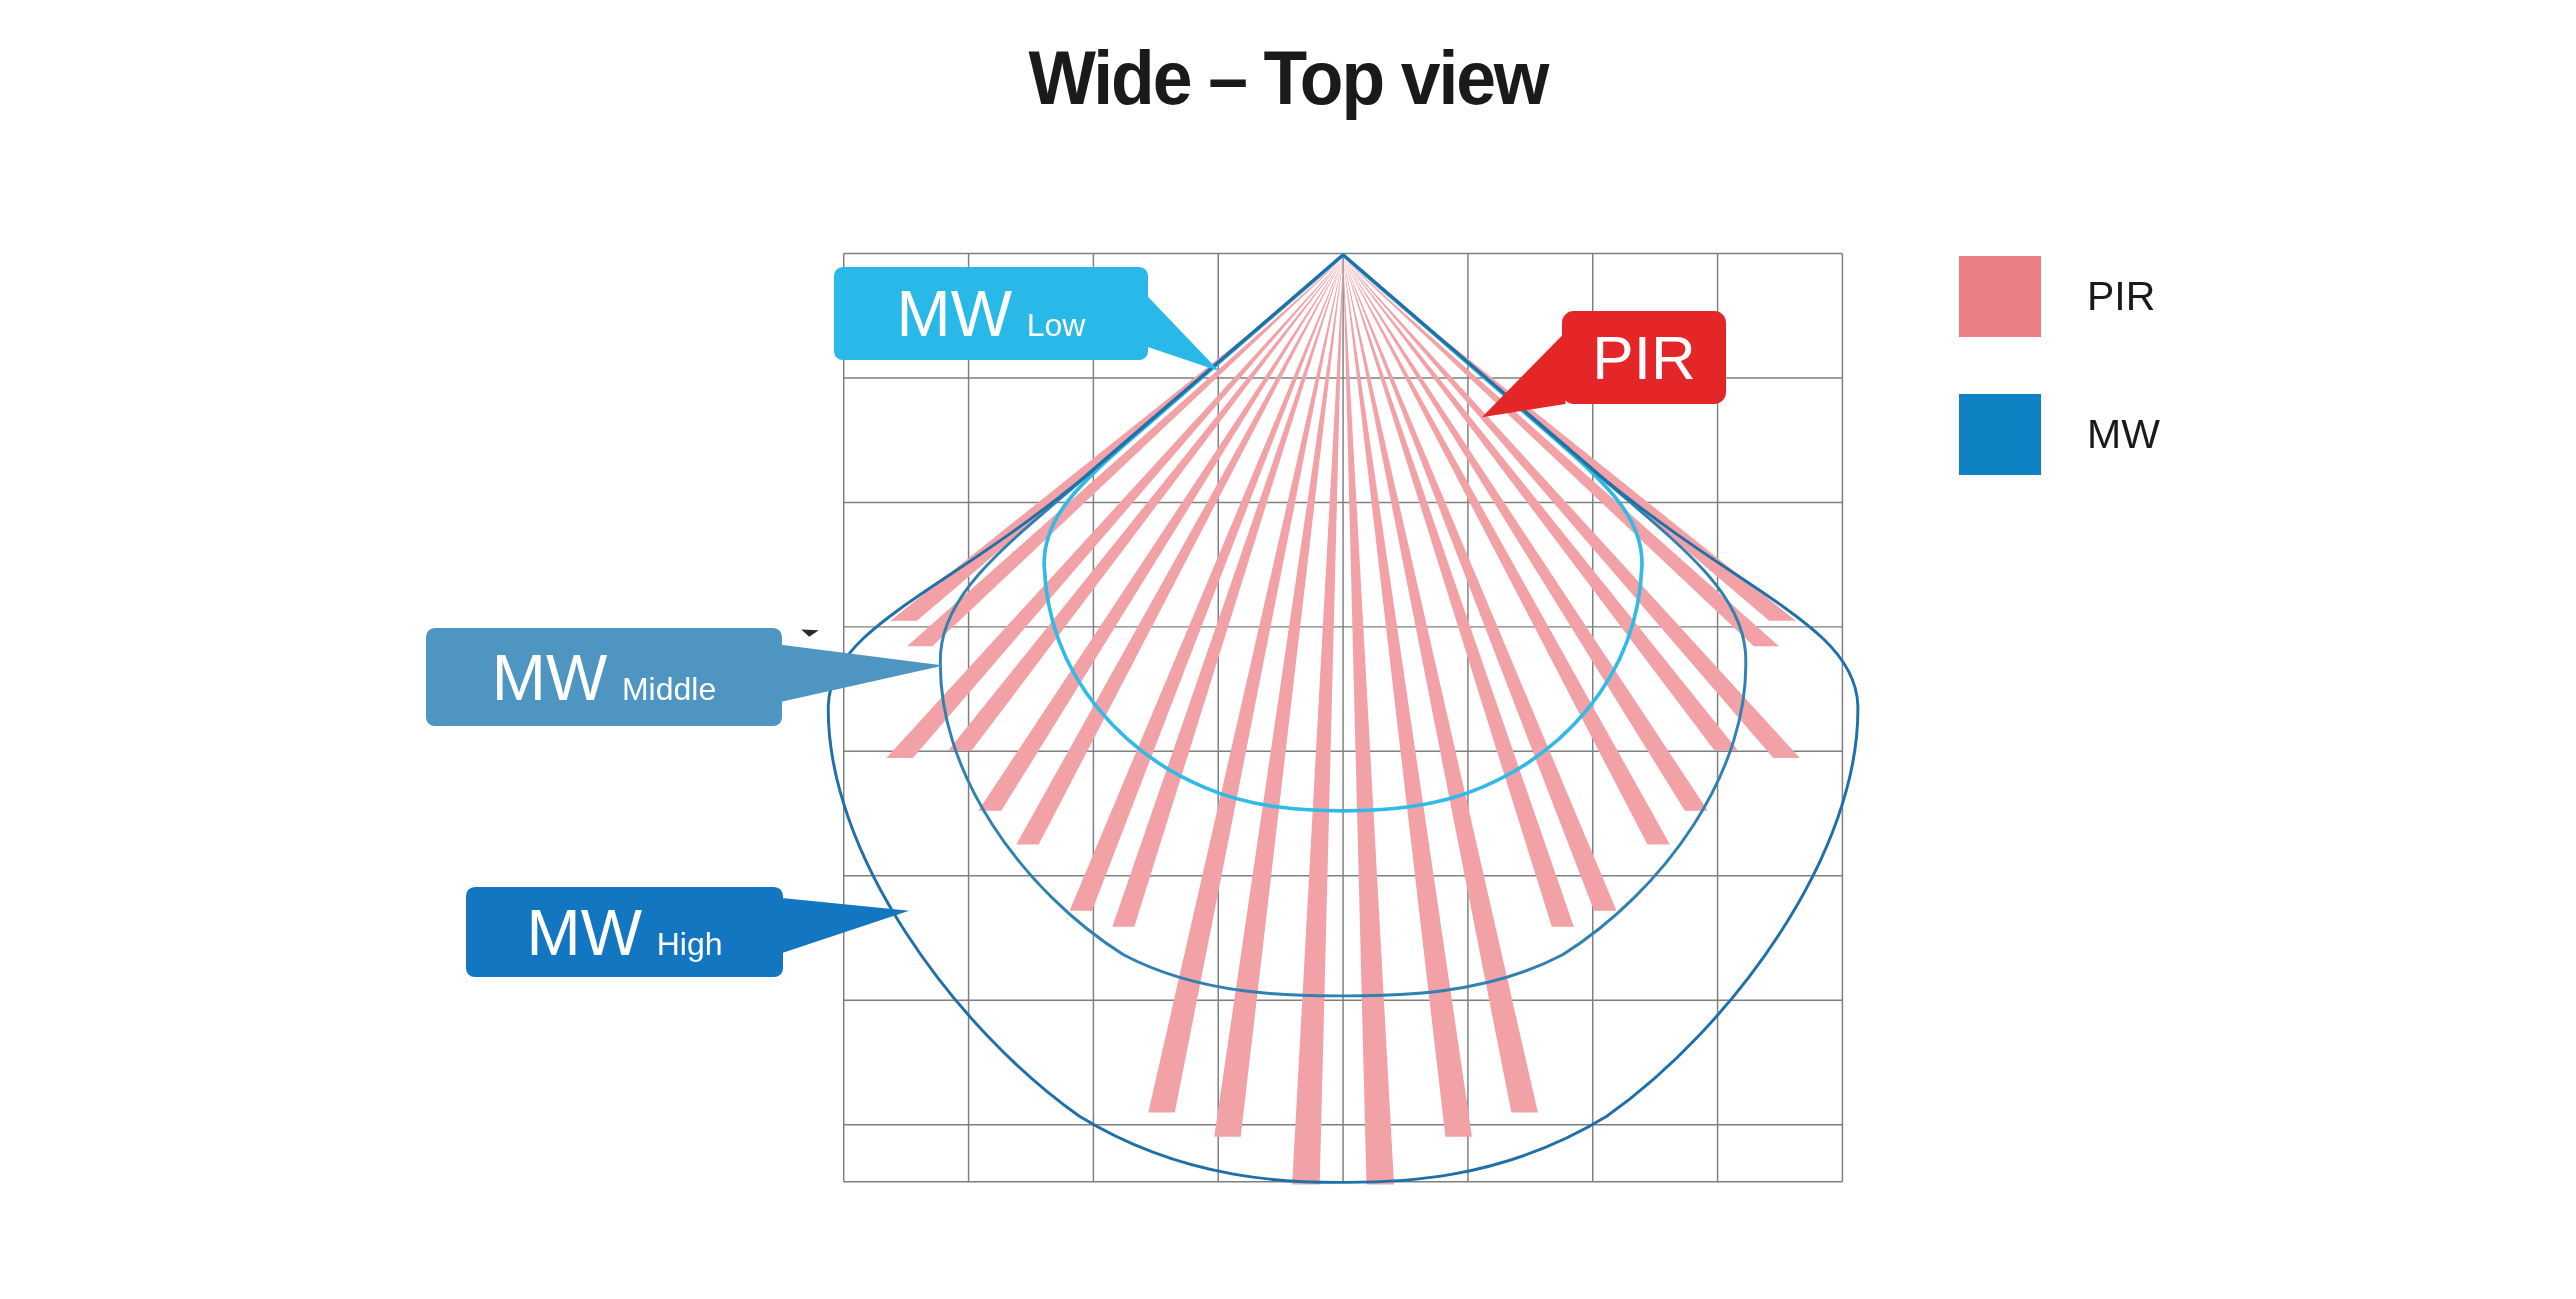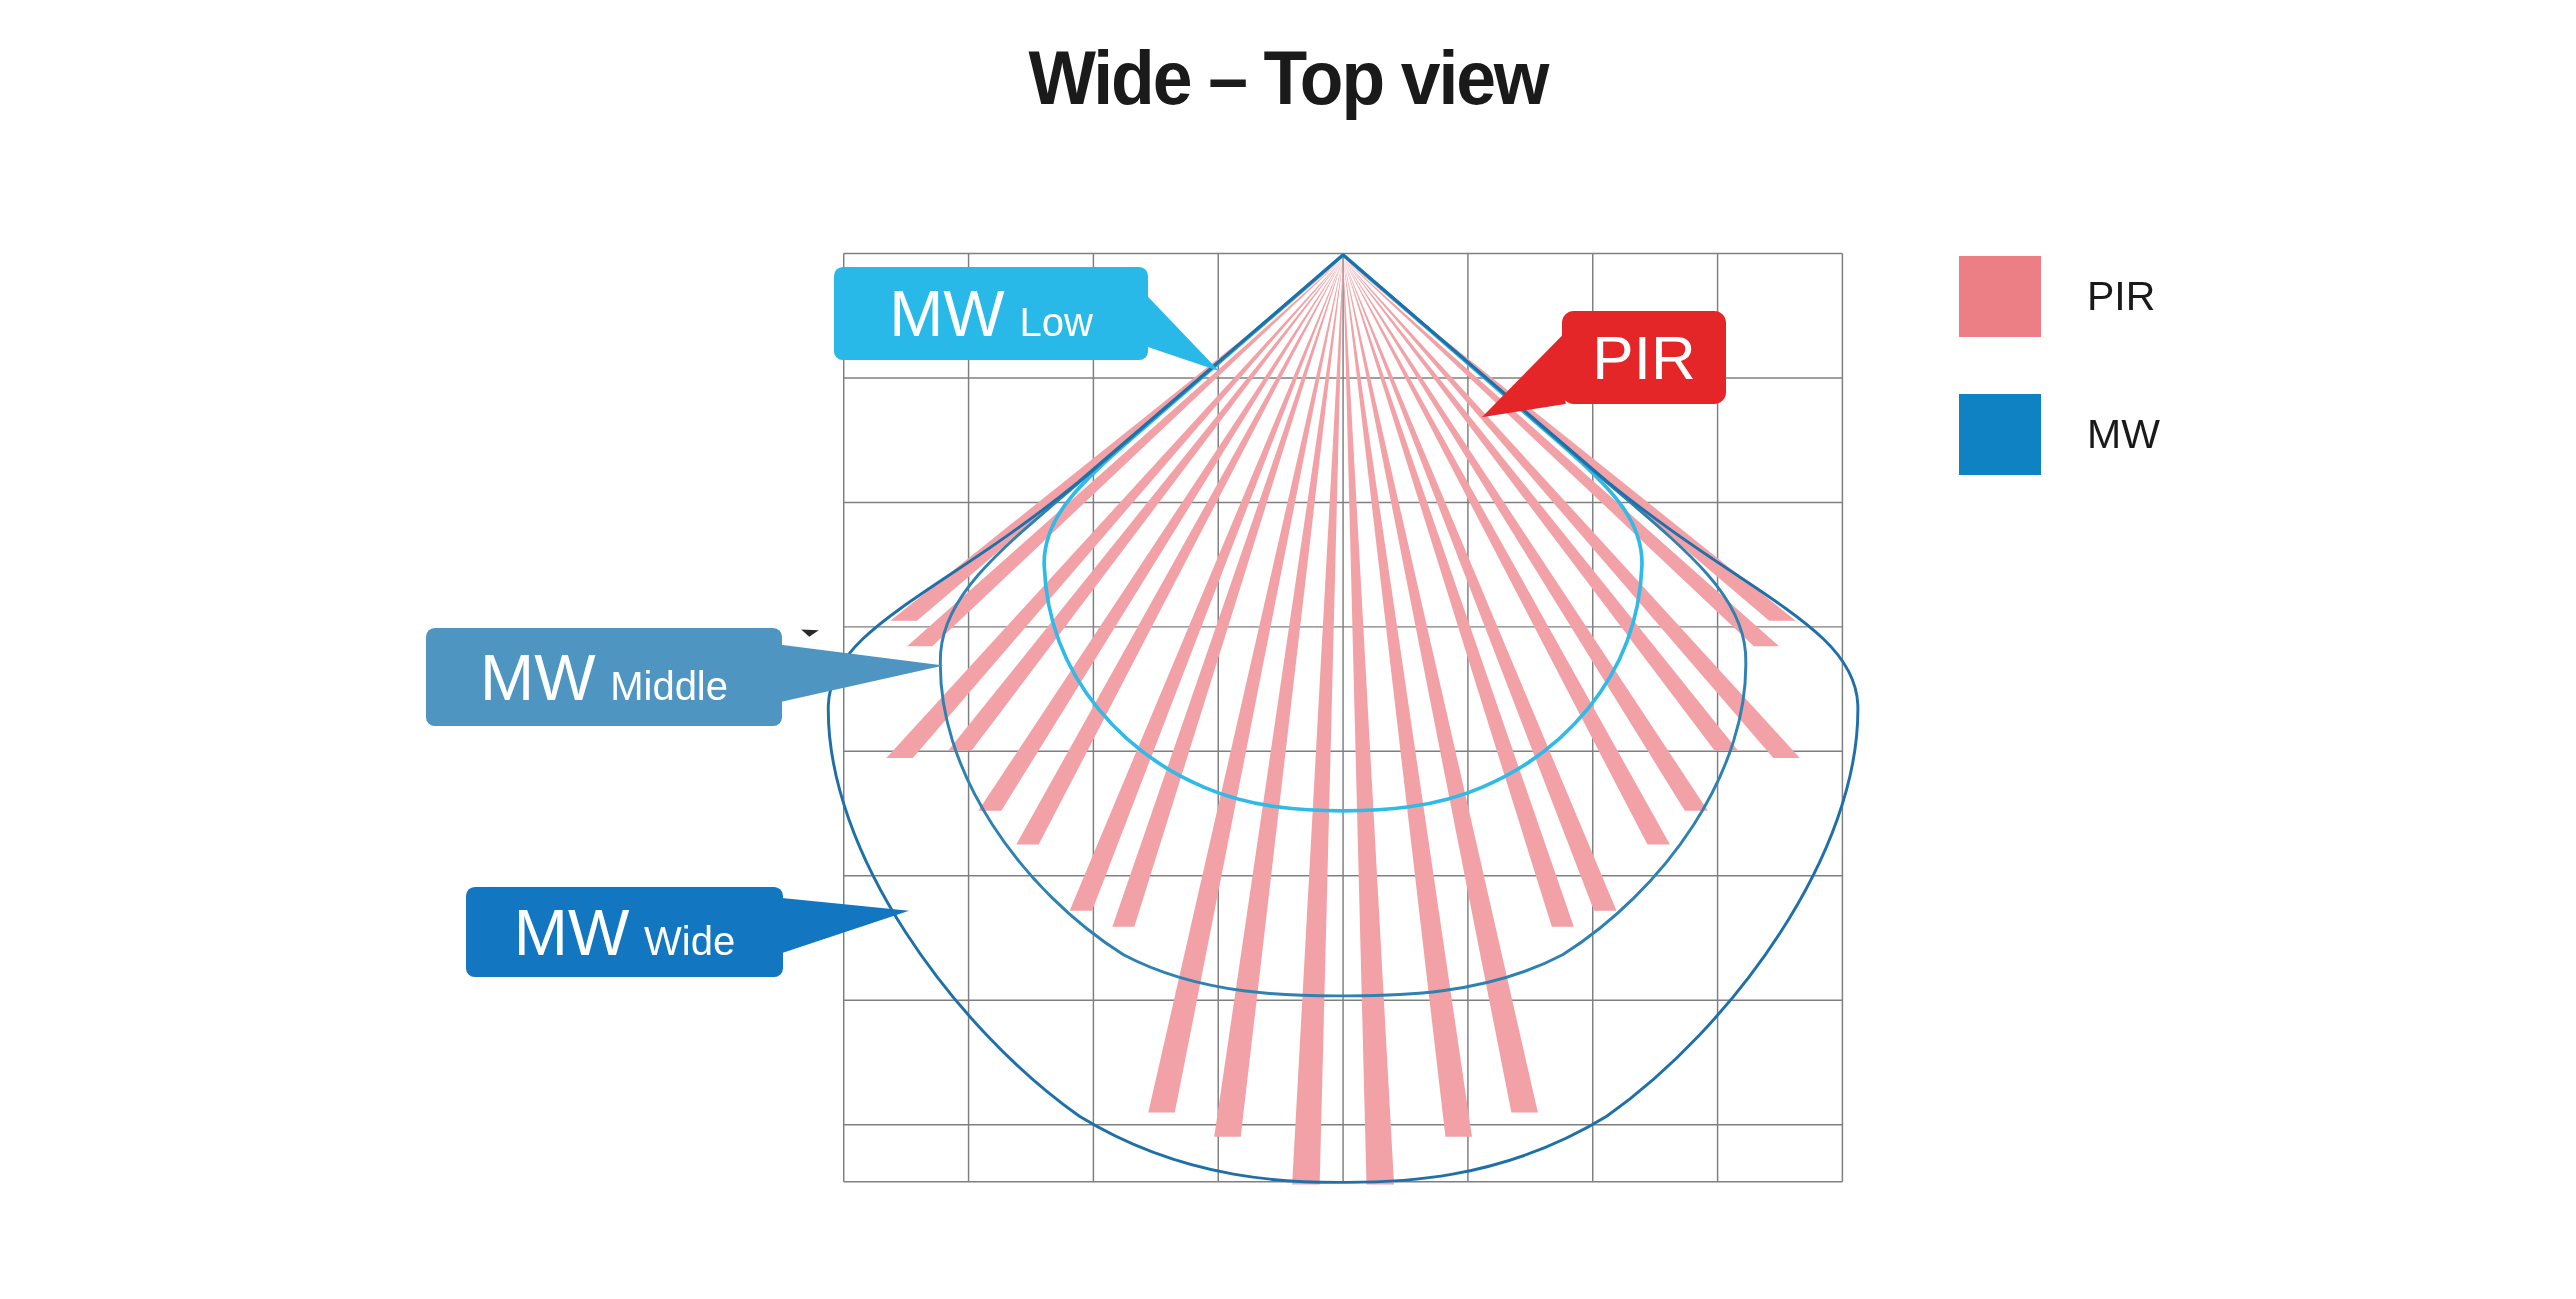--- a/index.html
+++ b/index.html
@@ -12,21 +12,21 @@
     font-size:76px;font-weight:600;letter-spacing:-2.2px;color:#1a1a1a;
     transform:scaleX(0.94);
   }
   #diagram-svg{position:absolute;left:0;top:0;width:2576px;height:1300px;}
   .callout{
     position:absolute;color:#ffffff;border-radius:8.8px;
     display:flex;align-items:center;justify-content:center;
   }
   .callout .row{display:flex;align-items:baseline;gap:14.7px;}
   .callout .main{font-size:65px;font-weight:400;line-height:1;}
-  .callout .sub{font-size:40px;font-weight:400;line-height:1;}
+  .callout .sub{font-size:32px;font-weight:400;line-height:1;}
   .callout-mw-low{left:834px;top:267px;width:314px;height:93px;}
   .callout-mw-middle{left:426px;top:628px;width:356px;height:98px;}
   .callout-mw-high{left:466px;top:887px;width:317px;height:90px;}
   .callout-pir{left:1562px;top:311px;width:164px;height:93px;border-radius:11.7px;}
   .callout-pir .main{font-size:62px;}
   .legend{position:absolute;left:1959px;top:256px;}
   .legend-row{display:flex;align-items:center;gap:46px;margin-bottom:57px;}
   .swatch{width:82px;height:81px;}
   .legend-label{font-size:41px;color:#1a1a1a;line-height:1;}
 </style>
@@ -100,21 +100,21 @@
 <div class="callout callout-mw-middle" style="background: rgb(78, 149, 194);">
   <div class="row">
     <span class="main">MW</span>
     <span class="sub">Middle</span>
   </div>
 </div>
 
 <div class="callout callout-mw-high" style="background: rgb(18, 119, 192);">
   <div class="row">
     <span class="main">MW</span>
-    <span class="sub">Wide</span>
+    <span class="sub">High</span>
   </div>
 </div>
 
 <div class="callout callout-pir" style="background: rgb(229, 38, 41);">
   <div class="row">
     <span class="main">PIR</span>
   </div>
 </div>
 
 <div class="legend">

